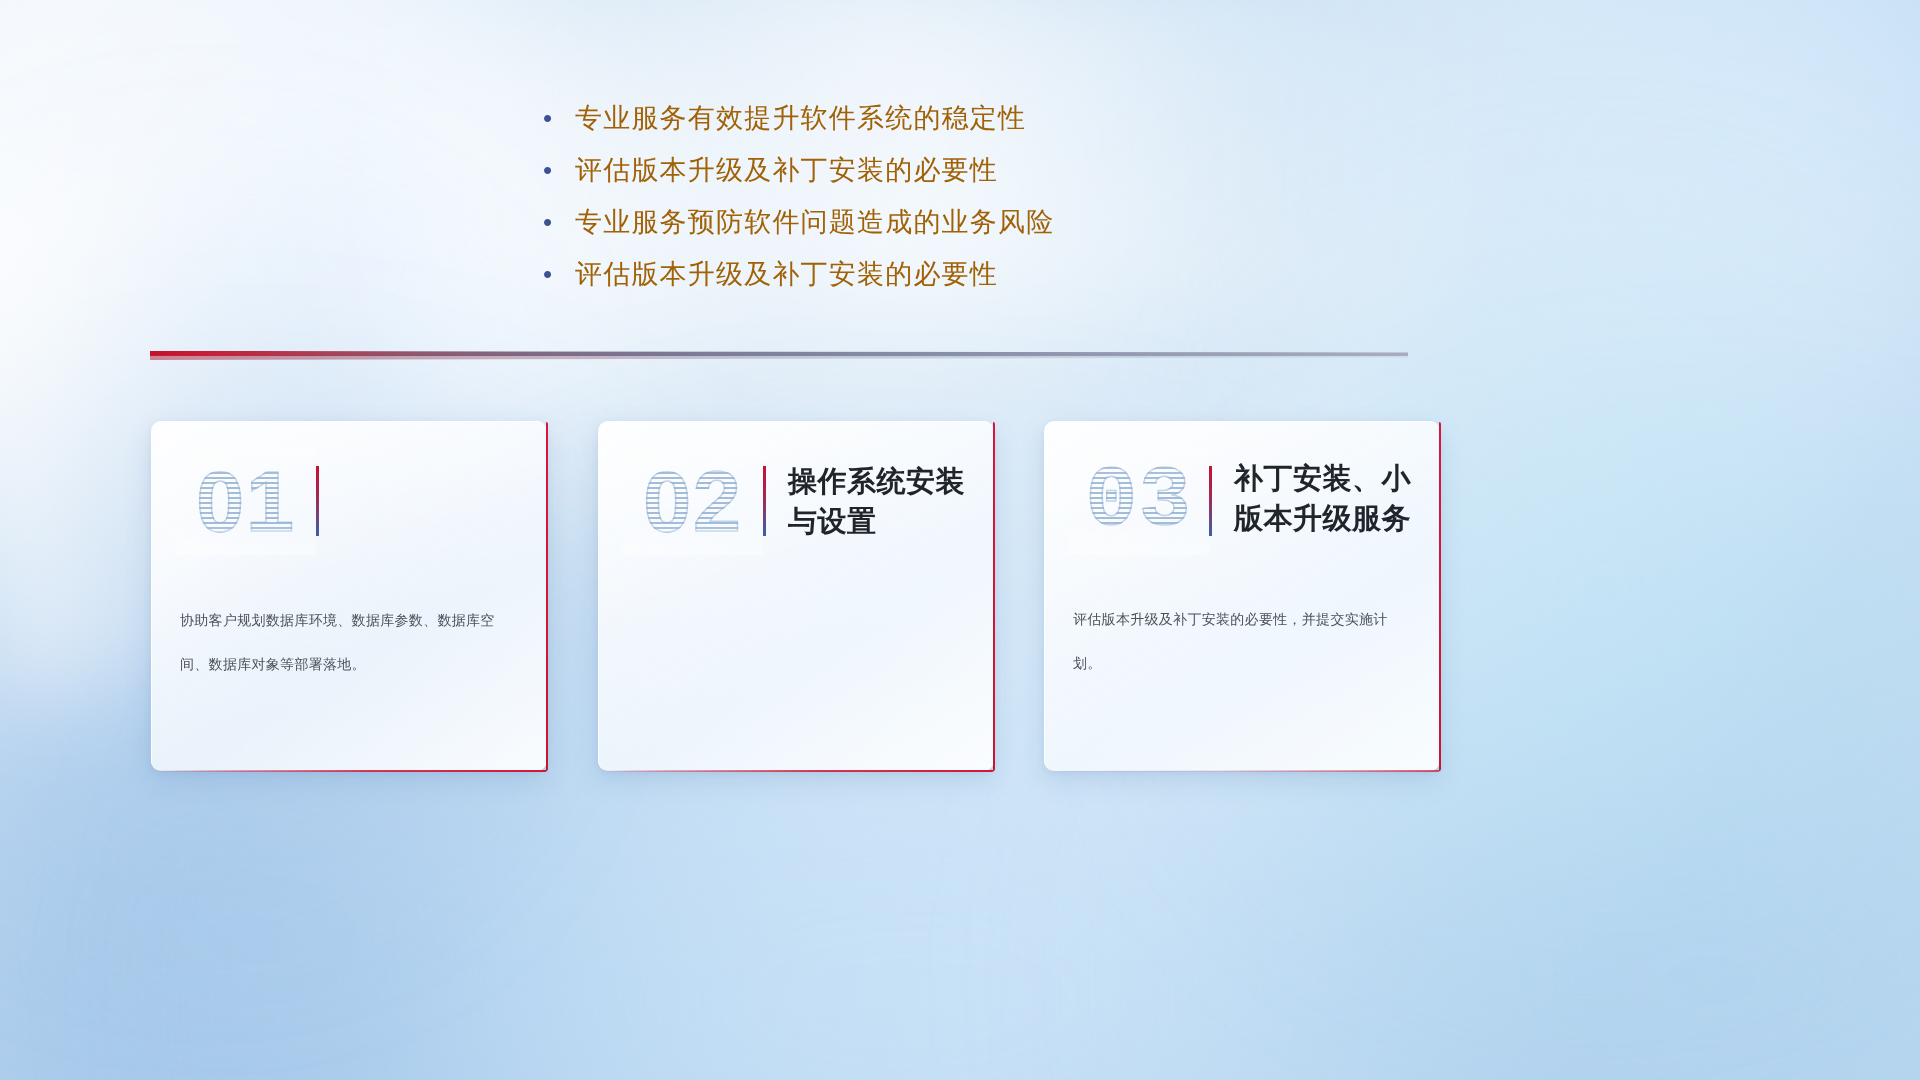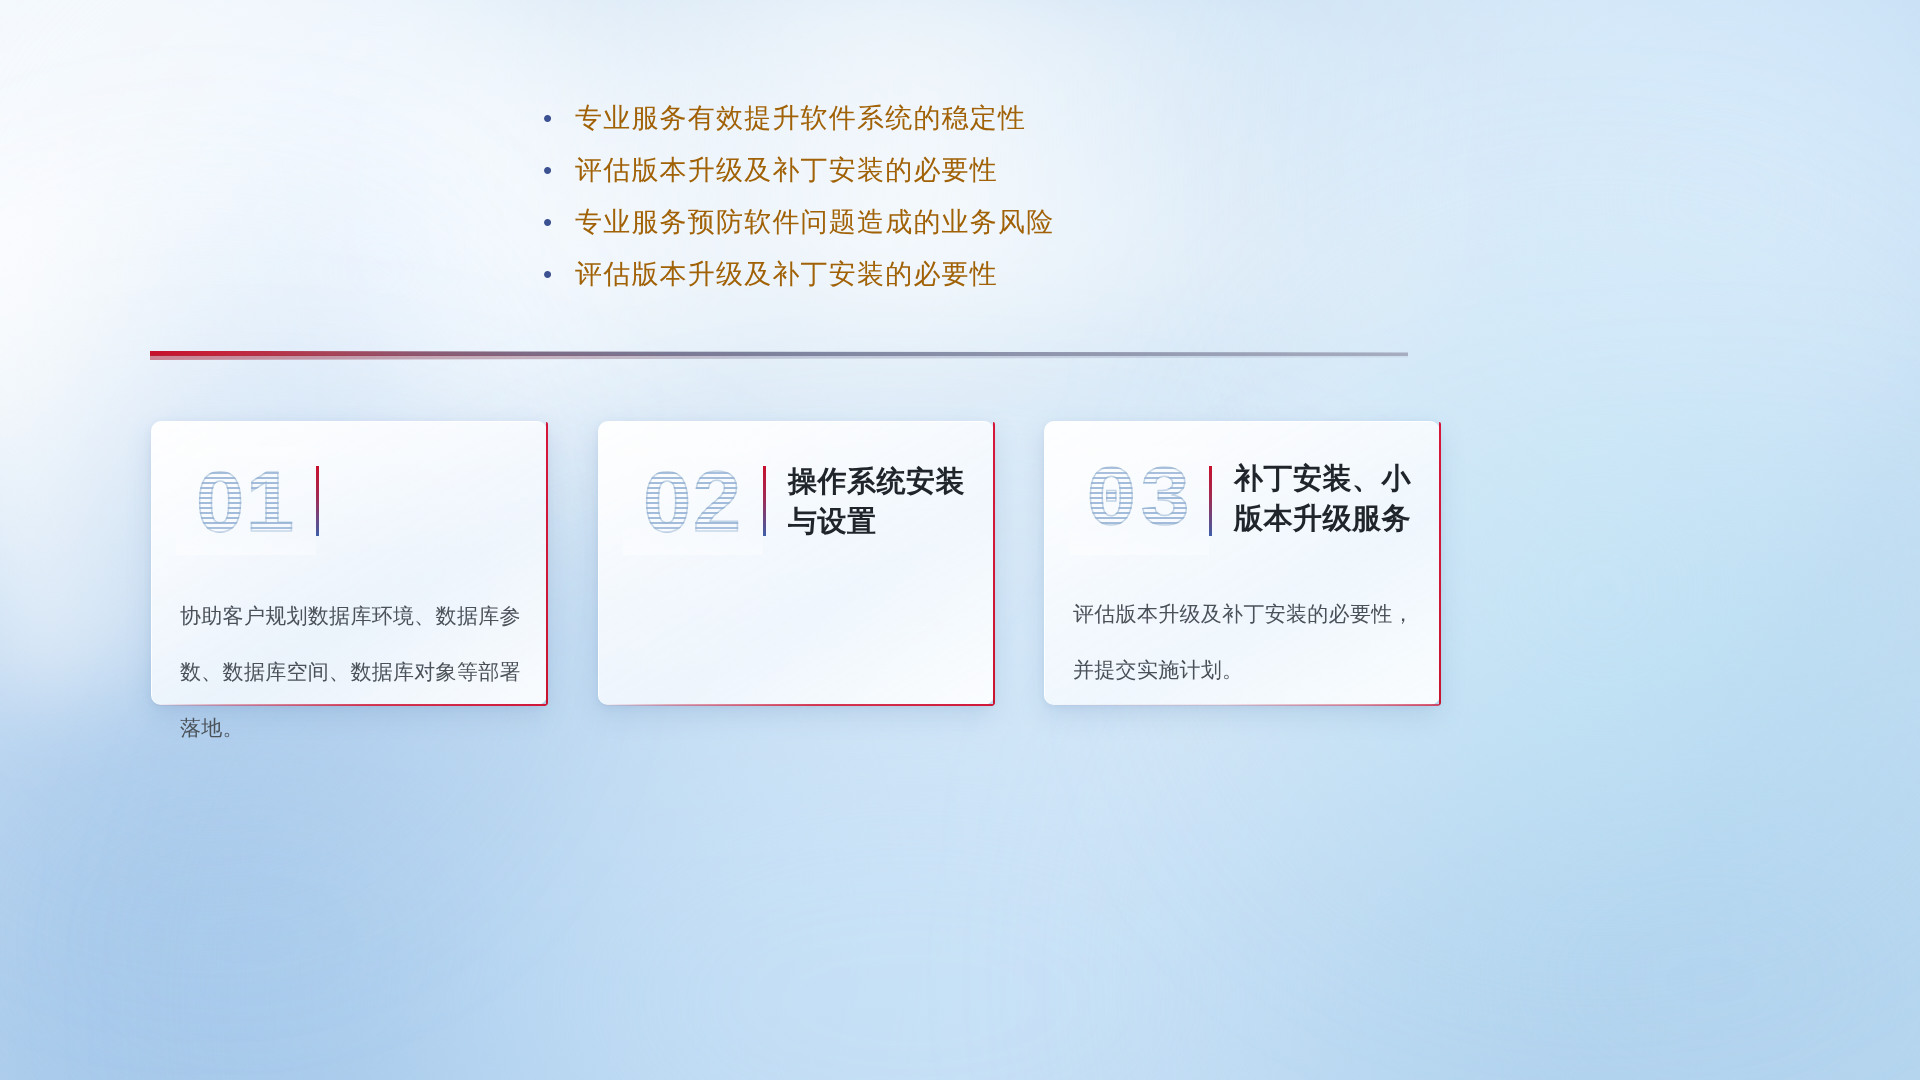--- a/index.html
+++ b/index.html
@@ -98,21 +98,21 @@
       rgba(170,180,200,0.22) 100%);
     clip-path:polygon(0 0, 100% 0, 100% 52%, 0 100%);
     filter:blur(0.4px);
   }
 
   
   #cards {
     position:absolute; left:0; top:421px; width:1920px; height:320px;
   }
   .card {
-    position:absolute; top:0; width:396px; height:284px;
+    position:absolute; top:0; width:396px; height:350px;
     border-radius:10px;
     background:linear-gradient(150deg,
       rgba(255,255,255,0.90) 0%,
       rgba(250,252,255,0.86) 35%,
       rgba(246,250,254,0.82) 62%,
       rgba(255,255,255,0.90) 100%);
     box-shadow:0 10px 26px rgba(90,130,175,0.18),
                0 2px 6px rgba(90,130,175,0.10);
     border-top:1px solid rgba(255,255,255,0.85);
     border-left:1px solid rgba(255,255,255,0.80);
@@ -183,22 +183,22 @@
     background:linear-gradient(180deg,#c8102e 0%, #a12a52 45%, #3f5ea8 100%);
     margin-right:22px;
   }
   .card-title {
     font-size:29px; line-height:40px; font-weight:700;
     color:#20252c; letter-spacing:0.5px;
     flex:1 1 auto;
   }
 
   .card-desc {
-    position:absolute; left:28px; right:24px; top:166px;
-    font-size:21px; line-height:56px; color:#4a5158;
+    position:absolute; left:28px; right:24px; top:176px;
+    font-size:14px; line-height:44px; color:#4a5158;
     letter-spacing:0.3px;
   }
 
   
   .card::before {
     content:"";
     position:absolute; inset:0; border-radius:10px;
     background:linear-gradient(160deg, rgba(255,255,255,0.55) 0%, rgba(255,255,255,0) 45%);
     pointer-events:none;
   }

